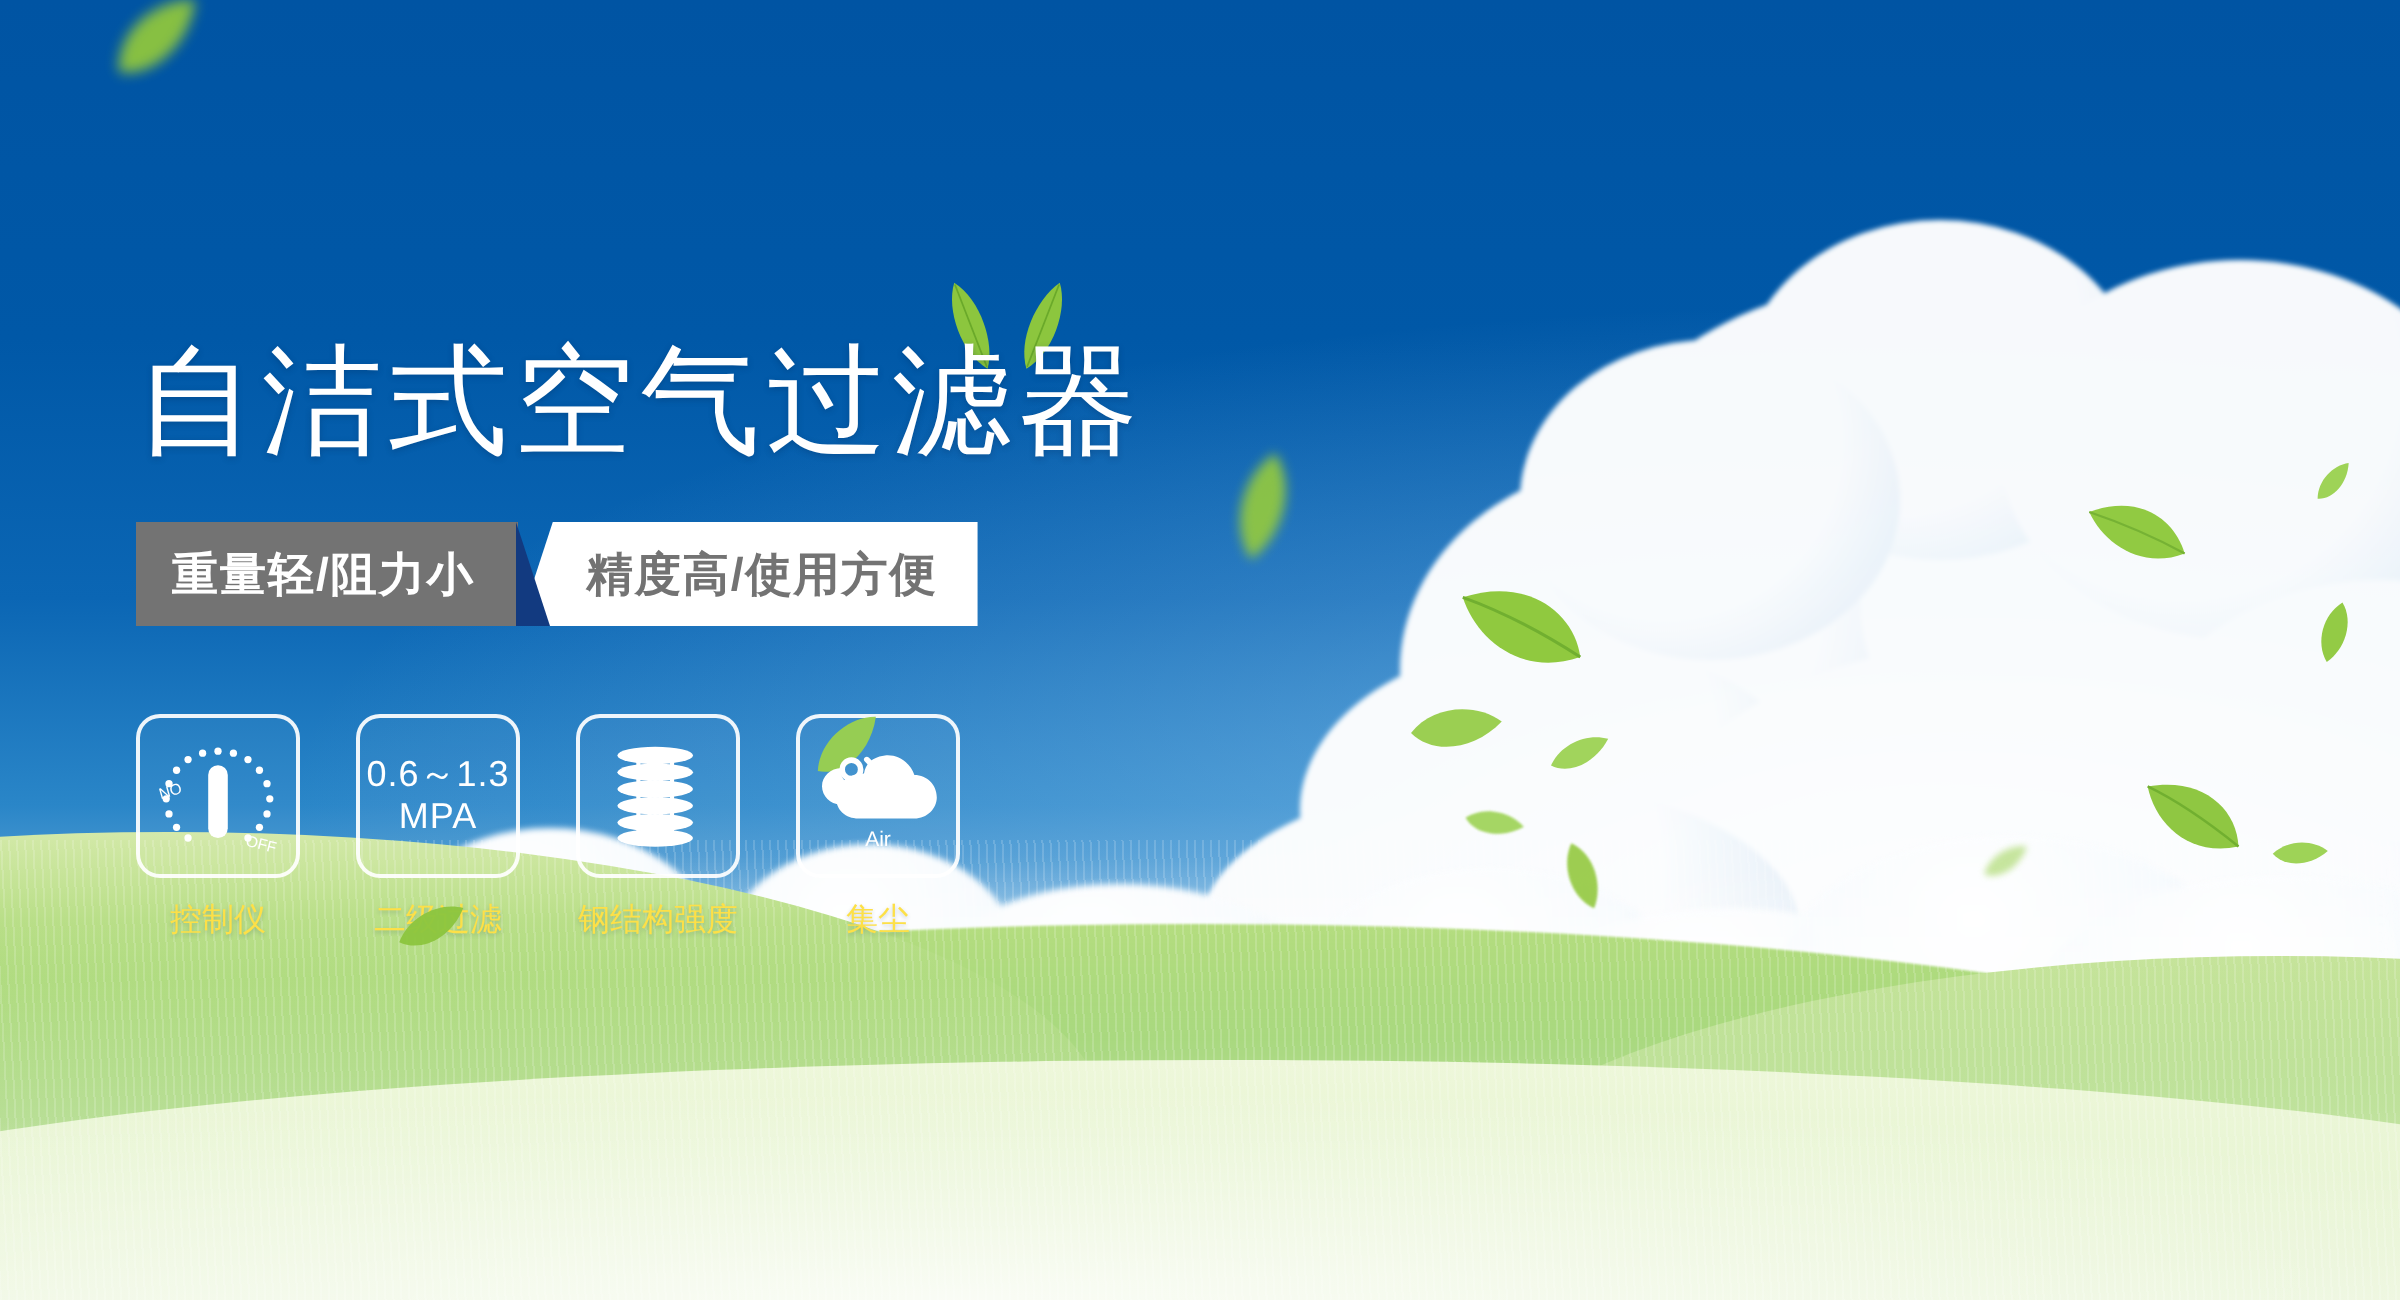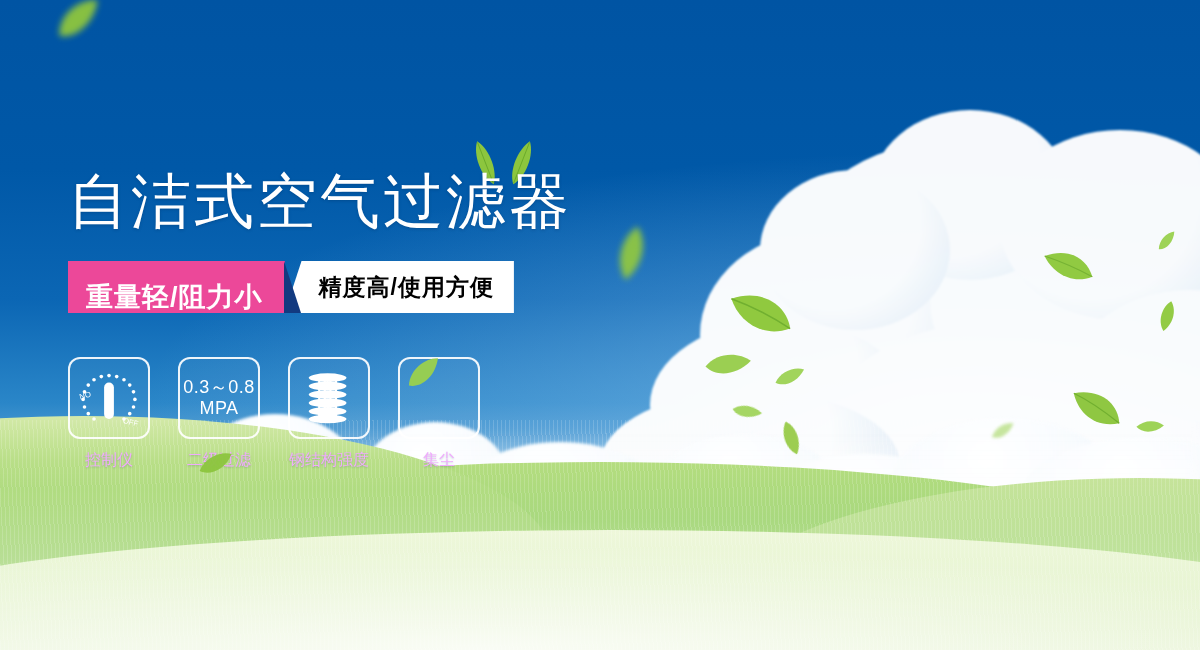--- a/index.html
+++ b/index.html
@@ -98,39 +98,39 @@
     font-size:60px;line-height:66px;font-weight:300;
     color:#ffffff;letter-spacing:3px;
     text-shadow:0 1px 3px rgba(0,30,70,.25);
     white-space:nowrap;
   }
 
   
   .subbar{position:absolute;left:68px;top:236px;height:52px;display:flex;}
   .sub-a{
     position:relative;
-    background:#ec4899;
+    background:#737373;
     color:#ffffff;
-    font-size:27px;line-height:52px;font-weight:700;
-    padding:10px 22px 0 18px;
+    font-size:23px;line-height:52px;font-weight:700;
+    padding:0 22px 0 18px;
     letter-spacing:1px;
     white-space:nowrap;
     z-index:2;
   }
   .sub-a:after{
     content:"";position:absolute;right:-16px;top:0;
     width:0;height:0;
     border-style:solid;
     border-width:52px 0 0 17px;
     border-color:transparent transparent transparent #123a80;
   }
   .sub-b{
     position:relative;margin-left:0;
     background:#ffffff;
-    color:#000000;
+    color:#737373;
     font-size:23px;line-height:52px;font-weight:700;
     padding:0 20px 0 34px;
     letter-spacing:1px;
     white-space:nowrap;
     clip-path:polygon(17px 0, 100% 0, 100% 100%, 0 100%);
     z-index:1;
   }
 
   
   .features{
@@ -147,21 +147,21 @@
     color:#fff;
     background:rgba(255,255,255,.04);
     position:relative;
   }
   .feat-text{
     font-size:18px;line-height:21px;font-weight:400;
     text-align:center;color:#fff;letter-spacing:.5px;
     font-family:"Liberation Sans",sans-serif;
   }
   .feat-label{
-    margin-top:11px;font-size:16px;color:#f0abfc;white-space:nowrap;
+    margin-top:11px;font-size:16px;color:#fde047;white-space:nowrap;
     font-family:"DejaVu Sans","Liberation Sans",sans-serif;
     text-shadow:0 1px 2px rgba(0,40,90,.22);
   }
   .feat-icon{width:70px;height:70px;}
   .feat-icon svg{display:block;width:100%;height:100%;}
 </style>
 </head>
 <body>
 
 <div id="banner">
@@ -342,21 +342,21 @@
               <text x="80" y="88" fill="#ffffff" font-size="11" font-family="Liberation Sans, sans-serif" text-anchor="middle" transform="rotate(14 80 88)">OFF</text>
             </svg>
           </span>
         </div>
         <div class="feat-label">控制仪</div>
       </div>
 
       <div class="feat">
         <div class="feat-box">
           <div class="feat-text">
-            <div>0.3～0.8</div>
+            <div>0.6～1.3</div>
             <div>MPA</div>
           </div>
         </div>
         <div class="feat-label">二级过滤</div>
       </div>
 
       <div class="feat">
         <div class="feat-box">
           <span class="feat-icon">
             <svg viewBox="0 0 100 100">
@@ -381,20 +381,29 @@
       </div>
 
 
       <div class="feat">
         <div class="feat-box">
           <span class="leaf" style="left:4px;top:2px;width:40px;height:24px;transform:rotate(-28deg);opacity:.95;z-index:0;">
             <svg viewBox="0 0 100 60">
                 <path d="M2 40 C22 6 70 -2 98 14 C70 52 26 60 2 40 Z" fill="#9bd14d"></path>
               </svg>
           </span>
+          <span class="feat-icon" style="position:relative;z-index:1;">
+            <svg viewBox="0 0 100 100">
+              <path d="M40 34 C28 34 20 42 20 51 C20 60 27 66 36 66 L76 66 C85 66 92 59 92 51 C92 42 85 35 76 35 C73 26 64 20 55 21 C46 22 41 27 40 34 Z" fill="#ffffff"></path>
+              <path d="M24 30 C16 30 10 36 10 43 C10 50 16 56 23 56 L36 56 C30 52 27 46 28 40 C24 38 23 34 24 30 Z" fill="#ffffff"></path>
+              <circle cx="31" cy="31" r="6.6" fill="none" stroke="#ffffff" stroke-width="4"></circle>
+              <path d="M42 24 L58 40" stroke="#ffffff" stroke-width="4" stroke-linecap="round"></path>
+              <text x="50" y="86" fill="#ffffff" font-size="15" font-family="Liberation Sans, sans-serif" text-anchor="middle">Air</text>
+            </svg>
+          </span>
         </div>
         <div class="feat-label">集尘</div>
         <span class="leaf" style="left:128px;top:96px;width:40px;height:22px;transform:rotate(-14deg);opacity:.96;">
           <svg viewBox="0 0 100 60">
               <path d="M2 38 C24 6 70 -2 98 14 C70 52 26 58 2 38 Z" fill="#8dc63f"></path>
             </svg>
         </span>
       </div>
 
     </div>

